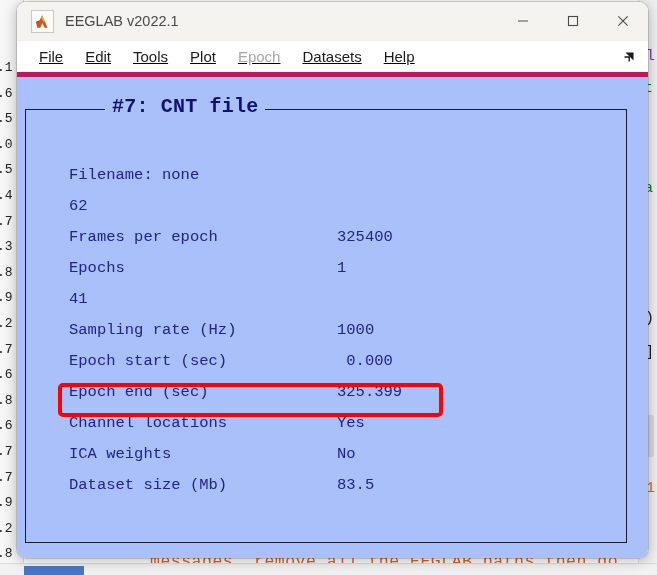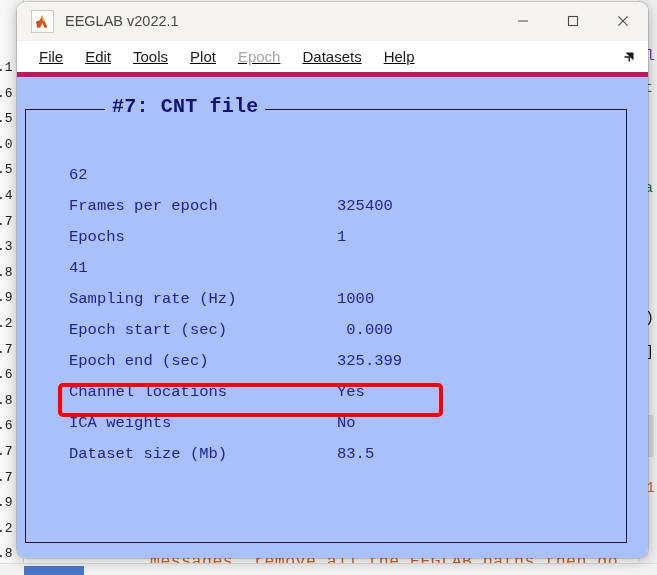--- a/index.html
+++ b/index.html
@@ -371,20 +371,24 @@
     </div>
 
     <div class="content-panel">
 
       <div class="groupbox"></div>
       <div class="groupbox-title">#7: CNT file</div>
 
       <div class="info-list">
 
         <div class="info-row">
+          <span class="info-label">Filename: none</span>
+          <span class="info-value"></span>
+        </div>
+        <div class="info-row">
           <span class="info-value">62</span>
         </div>
         <div class="info-row">
           <span class="info-label">Frames per epoch</span>
           <span class="info-value">325400</span>
         </div>
         <div class="info-row">
           <span class="info-label">Epochs</span>
           <span class="info-value">1</span>
         </div>

